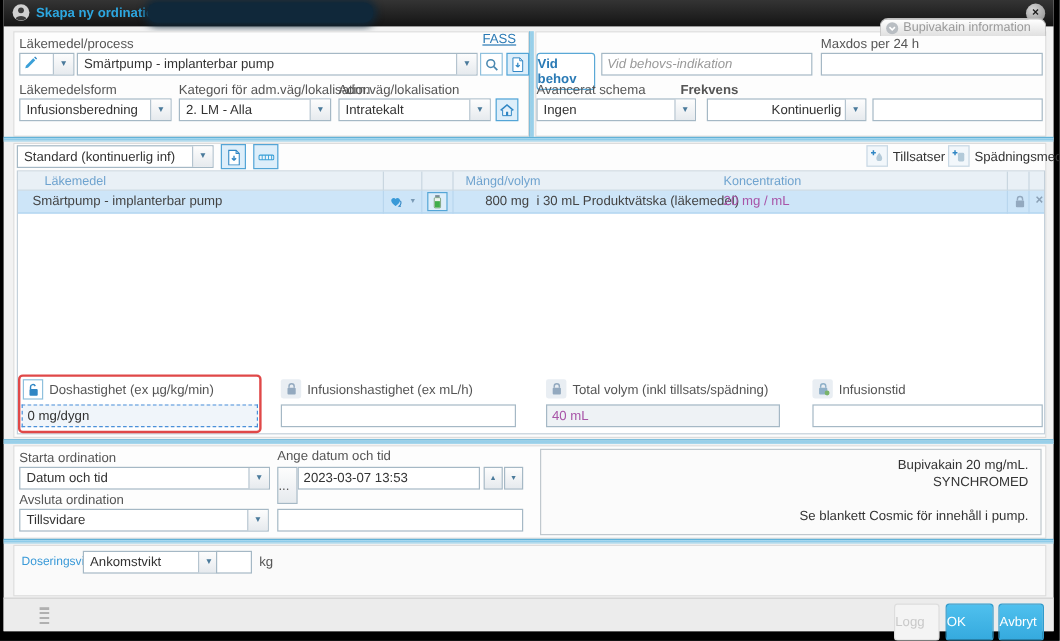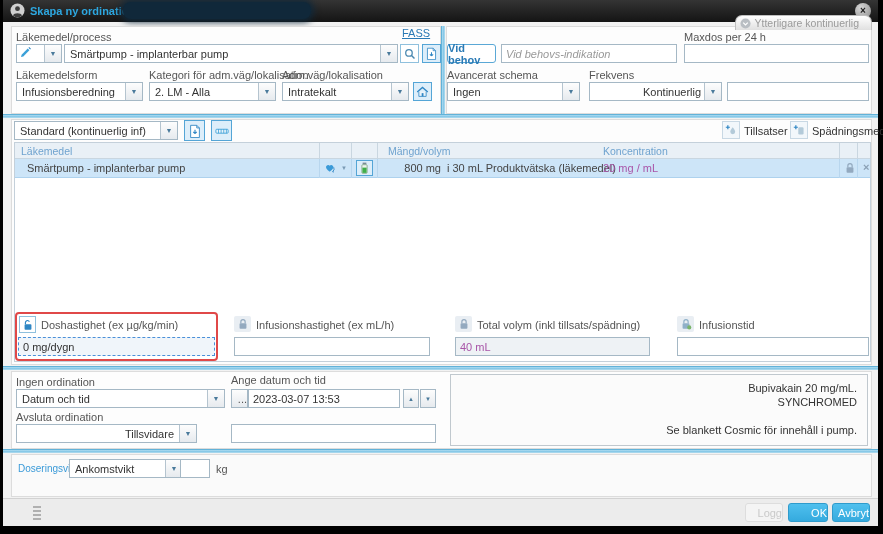--- a/index.html
+++ b/index.html
@@ -45,22 +45,22 @@
   .combo .arr { width:17px; align-self:stretch; border-left:1px solid #b5c4cf;
     background:linear-gradient(#fdfdfd,#e6eaee); color:#4a7a9b; font-size:7px; display:flex;
     align-items:center; justify-content:center; }
 
   .iconbtn { position:absolute; width:19px; height:19px; border:1px solid #8fc0dd; background:#fff;
     display:flex; align-items:center; justify-content:center; cursor:pointer; }
   .iconbtn.active { background:#ddeefa; border-color:#54a5d6; }
   .flat-icon { position:absolute; width:18px; height:18px; border:1px solid #c8d8e4; background:#f2f7fb;
     display:flex; align-items:center; justify-content:center; cursor:pointer; }
 
-  .btn { position:absolute; height:19px; font-size:11px; font-family:inherit; border-radius:3px;
-    display:flex; align-items:center; justify-content:flex-end; cursor:pointer; }
+  .btn { position:absolute; height:31px; font-size:11px; font-family:inherit; border-radius:3px;
+    display:flex; align-items:center; justify-content:flex-start; cursor:pointer; }
   .btn.outline { background:#fff; border:1px solid #5aa8d6; color:#2a7ab5; font-weight:bold; }
   .btn.primary { background:linear-gradient(#4fc0ee,#35aade); border:1px solid #2f9bcc; color:#fff; }
   .btn.disabled { background:#f4f4f4; border:1px solid #ddd; color:#c9c9c9; cursor:default; }
 
   .spin { position:absolute; width:16px; height:19px; border:1px solid #a5b8c5;
     background:linear-gradient(#fdfdfd,#e6eaee); color:#4a7a9b; font-size:6px; display:flex;
     align-items:center; justify-content:center; cursor:pointer; }
 
   
   .table { position:absolute; left:11px; top:142px; width:857px; height:220px; background:#fff; border:1px solid #c4d0da; }
@@ -97,21 +97,21 @@
       <span class="title-text">Skapa ny ordination för:</span>
       <span class="redact"></span>
       <span class="close-btn">×</span>
     </div>
 
     <div class="extra-tab">
       <svg width="11" height="11" viewBox="0 0 12 12">
         <circle cx="6" cy="6" r="5.5" fill="#b9bec3"></circle>
         <path d="M3.5 5l2.5 2.5L8.5 5" fill="none" stroke="#fff" stroke-width="1.4"></path>
       </svg>
-      <span>Ytterligare kontinuerlig</span>
+      <span>Bupivakain information</span>
     </div>
 
     <div class="panel" style="left:8px; top:26px; width:430px; height:88px;"></div>
     <div class="vsep" style="left:438px; top:26px; height:88px;"></div>
     <div class="panel" style="left:443px; top:26px; width:426px; height:88px;"></div>
 
     <span class="lbl" style="left:13px; top:31px;">Läkemedel/process</span>
     <span class="link" style="left:399px; top:27px;">FASS</span>
 
     <div class="combo" style="left:13px; top:44px; width:46px;">
@@ -171,21 +171,21 @@
     </div>
     <input class="inp" style="left: 498px; top: 44px; width: 176px;" placeholder="Vid behovs-indikation">
     <span class="lbl" style="left:681px; top:31px;">Maxdos per 24 h</span>
     <input class="inp" style="left: 681px; top: 44px; width: 185px;">
 
     <span class="lbl" style="left:444px; top:69px;">Avancerat schema</span>
     <div class="combo" style="left:444px; top:82px; width:133px;">
       <span class="txt">Ingen</span>
       <span class="arr">▼</span>
     </div>
-    <span class="lbl" style="left:586px; top:69px;">Frekvens</span>
+    <span class="lbl" style="left:564px; top:69px;font-weight:bold;">Frekvens</span>
     <div class="combo" style="left:586px; top:82px; width:133px;padding-left:48px;">
       <span class="txt">Kontinuerlig</span>
       <span class="arr">▼</span>
     </div>
     <input class="inp" style="left: 724px; top: 82px; width: 142px;">
 
     <div class="hsep" style="top:114px;"></div>
 
     <div class="panel" style="left:8px; top:119px; width:861px; height:246px;"></div>
 
@@ -217,21 +217,21 @@
     <div class="flat-icon" style="left:787px; top:121px;">
       <svg width="13" height="13" viewBox="0 0 16 16">
         <rect x="6.5" y="4" width="6.5" height="9" rx="1.5" fill="#b3cad9"></rect>
         <path d="M3.5 1.5v5M1 4h5" stroke="#2f86c4" stroke-width="1.5"></path>
       </svg>
     </div>
     <span class="lbl" style="left:809px; top:125px; color:#333;">Spädningsmedel</span>
 
     <div class="table">
       <div class="thead">
-        <span class="th" style="left:6px;">Läkemedel</span>
+        <span class="th" style="left:22px;">Läkemedel</span>
         <span class="th" style="left:373px;">Mängd/volym</span>
         <span class="th" style="left:588px;">Koncentration</span>
         <span class="th-sep" style="left:304px;"></span>
         <span class="th-sep" style="left:336px;"></span>
         <span class="th-sep" style="left:362px;"></span>
         <span class="th-sep" style="left:824px;"></span>
         <span class="th-sep" style="left:842px;"></span>
       </div>
       <div class="trow">
         <span class="td" style="left:12px;">Smärtpump - implanterbar pump</span>
@@ -297,35 +297,35 @@
         <rect x="3" y="6" width="8" height="6.5" rx="1" fill="#8fb0c8"></rect>
         <circle cx="10.8" cy="11" r="2.4" fill="#7ab46a"></circle>
       </svg>
     </span>
     <span class="lbl" style="left:696px; top:319px;">Infusionstid</span>
     <input class="inp" style="left: 674px; top: 337px; width: 192px;">
 
     <div class="hsep" style="top:366px;"></div>
 
     <div class="panel" style="left:8px; top:371px; width:861px; height:78px;"></div>
-    <span class="lbl" style="left:13px; top:376px;">Ingen ordination</span>
+    <span class="lbl" style="left:13px; top:376px;">Starta ordination</span>
     <div class="combo" style="left:13px; top:389px; width:209px;">
       <span class="txt">Datum och tid</span>
       <span class="arr">▼</span>
     </div>
     <span class="lbl" style="left:228px; top:374px;">Ange datum och tid</span>
     <div class="btn" style="left:228px; top:389px; width:17px; background:linear-gradient(#fdfdfd,#e6eaee); border:1px solid #a5b8c5; color:#555; border-radius:0;">
       <span>...</span>
     </div>
     <input class="inp" style="left: 245px; top: 389px; width: 152px;" value="2023-03-07 13:53">
     <span class="spin" style="left:400px; top:389px;">▲</span>
     <span class="spin" style="left:417px; top:389px;">▼</span>
 
     <span class="lbl" style="left:13px; top:411px;">Avsluta ordination</span>
-    <div class="combo" style="left:13px; top:424px; width:181px;text-align:right;">
+    <div class="combo" style="left:13px; top:424px; width:208px;">
       <span class="txt">Tillsvidare</span>
       <span class="arr">▼</span>
     </div>
     <input class="inp" style="left: 228px; top: 424px; width: 205px;">
 
     <div class="notebox" style="left:447px; top:374px; width:418px; height:72px;text-align:right;">Bupivakain 20 mg/mL.
 SYNCHROMED
 
 Se blankett Cosmic för innehåll i pump.</div>
 

